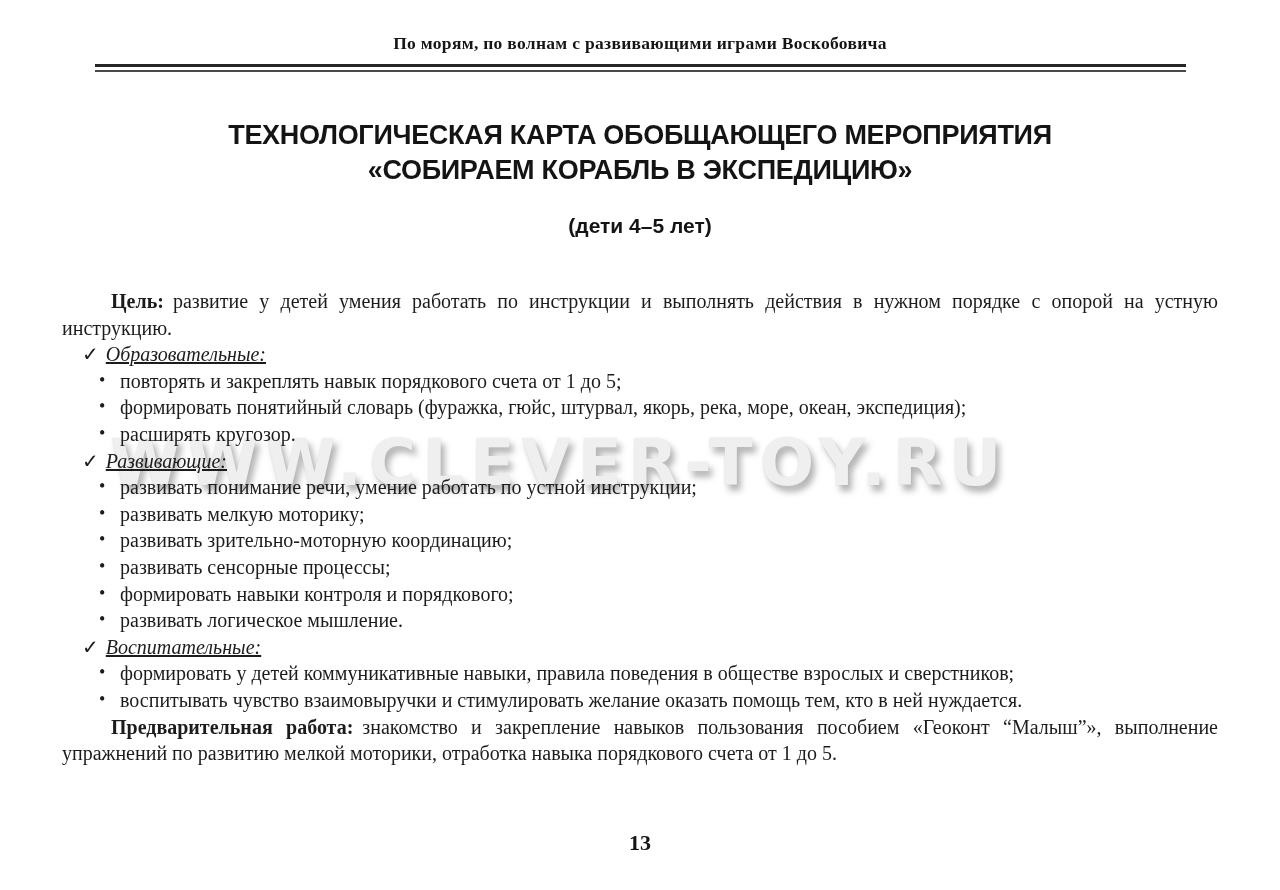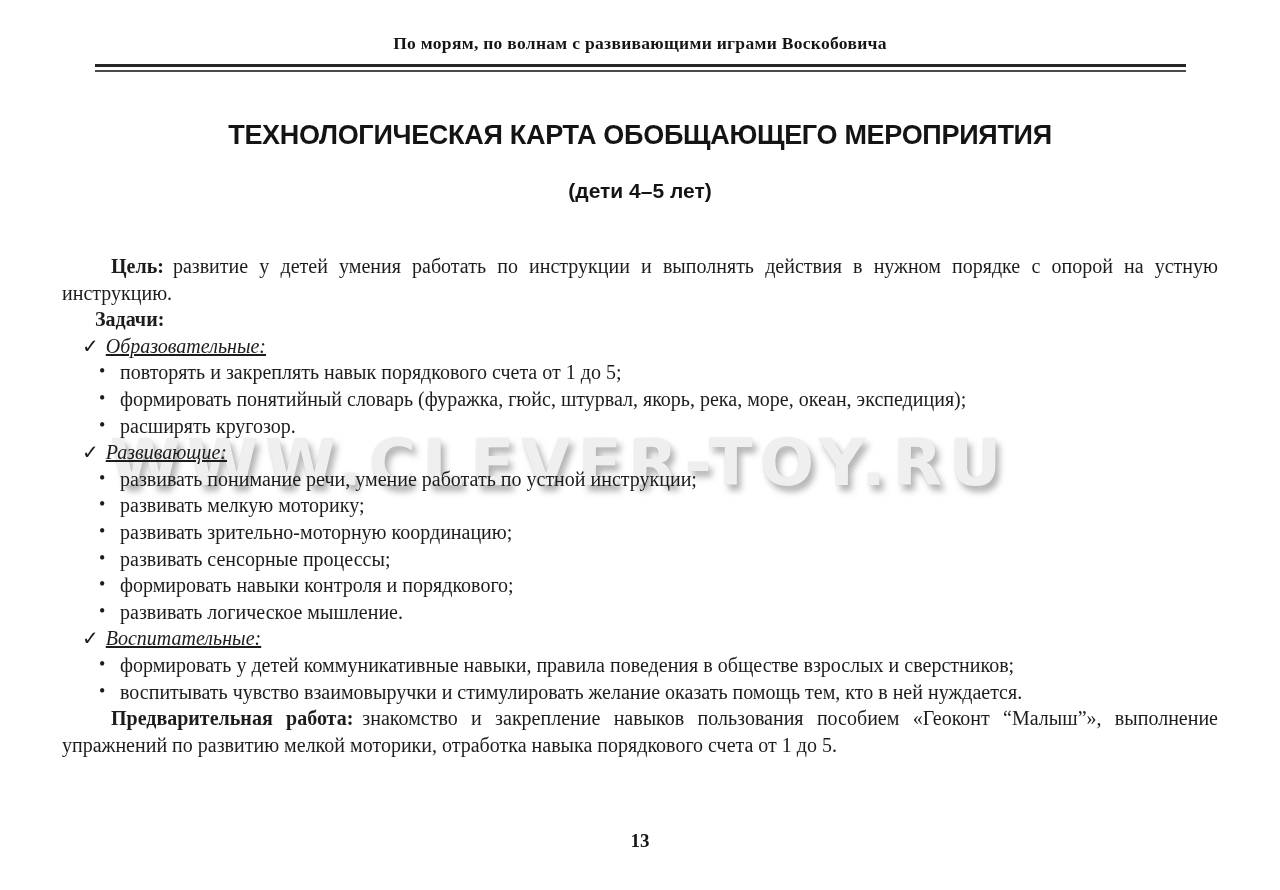--- a/index.html
+++ b/index.html
@@ -103,48 +103,48 @@
     position: absolute;
     left: 0; top: -1px;
     font-size: 18px;
   }
 
   .page-number {
     position: absolute;
     left: 0; right: 0; top: 830px;
     text-align: center;
     font-weight: bold;
-    font-size: 19px;
+    font-size: 22px;
     color: #161616;
     z-index: 2;
   }
 </style>
 </head>
 <body>
 
 <div class="page">
 
   <div class="running-header">По морям, по волнам с развивающими играми Воскобовича</div>
   <div class="double-rule"></div>
 
   <div class="watermark">WWW.CLEVER-TOY.RU</div>
 
   <main class="content">
 
     <h1 class="title">
       <span class="title-line">ТЕХНОЛОГИЧЕСКАЯ КАРТА ОБОБЩАЮЩЕГО МЕРОПРИЯТИЯ</span>
+      <span class="title-line">«СОБИРАЕМ КОРАБЛЬ В ЭКСПЕДИЦИЮ»</span>
     </h1>
 
     <div class="subtitle">(дети 4–5 лет)</div>
 
     <div class="bodytext">
 
       <p class="para indent justify"><b class="label">Цель:</b><span>развитие у детей умения работать по инструкции и выполнять действия в нужном порядке с опорой на устную инструкцию.</span></p>
 
-      <p class="para indent"><b>Задачи:</b></p>
 
       <div class="section-heading"><span class="check">✓</span><i class="sec-name">Образовательные:</i></div>
       <div class="bullet"><span class="bullet-mark">•</span><span>повторять и закреплять навык порядкового счета от 1 до 5;</span></div>
       <div class="bullet"><span class="bullet-mark">•</span><span>формировать понятийный словарь (фуражка, гюйс, штурвал, якорь, река, море, океан, экспедиция);</span></div>
       <div class="bullet"><span class="bullet-mark">•</span><span>расширять кругозор.</span></div>
 
       <div class="section-heading"><span class="check">✓</span><i class="sec-name">Развивающие:</i></div>
       <div class="bullet"><span class="bullet-mark">•</span><span>развивать понимание речи, умение работать по устной инструкции;</span></div>
       <div class="bullet"><span class="bullet-mark">•</span><span>развивать мелкую моторику;</span></div>
       <div class="bullet"><span class="bullet-mark">•</span><span>развивать зрительно-моторную координацию;</span></div>

